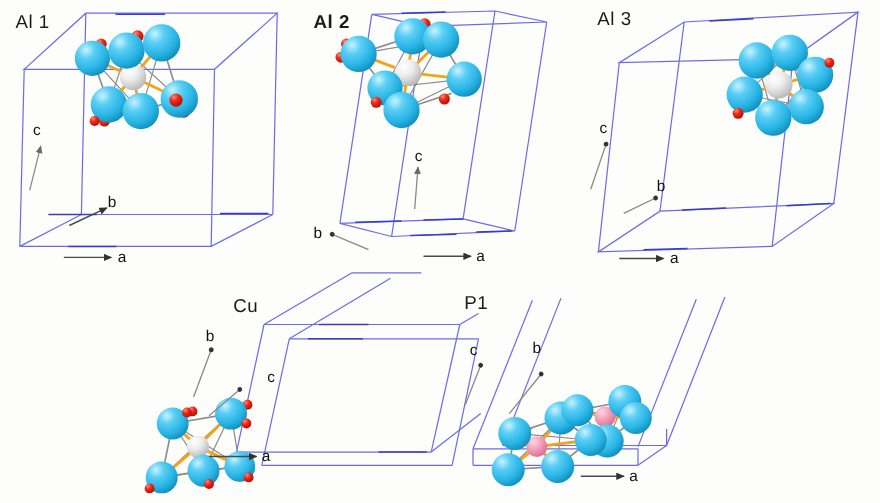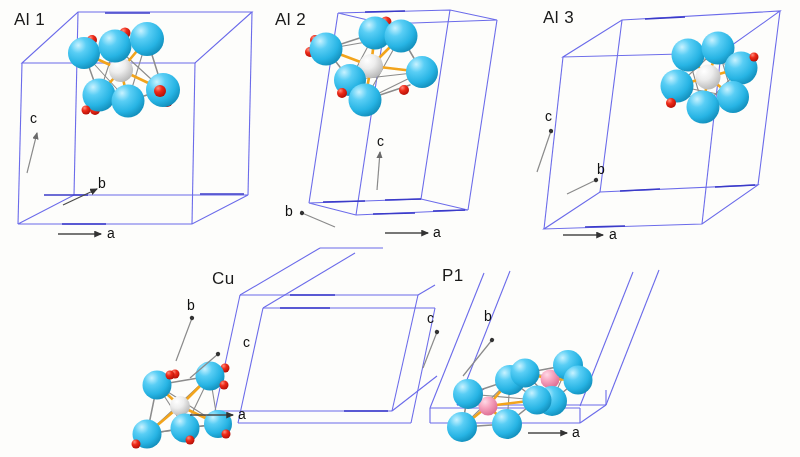--- a/index.html
+++ b/index.html
@@ -146,21 +146,21 @@
         <path class="axis-arrow dk" d="M58,234 L101,234" marker-end="url(#arwd)"></path>
       </g>
     </svg>
 
     <span class="axis-label" style="left:30px;top:110px;">c</span>
     <span class="axis-label" style="left:98px;top:175px;">b</span>
     <span class="axis-label" style="left:107px;top:225px;">a</span>
   </div>
 
   <div class="panel" style="left:265px;top:0;width:270px;height:250px;">
-    <span class="panel-label" style="left:10px;top:10px;">Al 2</span>
+    <span class="panel-label" style="left:20px;top:10px;font-weight:bold;">Al 2</span>
 
     <svg width="270" height="250">
       <g>
         <path class="cell-line" d="M73,13 L185,10 L232,20 L120,24 Z"></path>
         <path class="cell-line" d="M44,203 L156,199 L203,210 L91,215 Z"></path>
         <path class="cell-line" d="M73,13 L44,203"></path>
         <path class="cell-line" d="M185,10 L156,199"></path>
         <path class="cell-line" d="M232,20 L203,210"></path>
         <path class="cell-line" d="M120,24 L91,215"></path>
         <path class="cell-line dark" d="M100,12 L140,11"></path>
@@ -361,21 +361,21 @@
         <path class="axis-arrow dk" d="M60,167 L103,167" marker-end="url(#arwd)"></path>
       </g>
     </svg>
 
     <span class="axis-label" style="left:57px;top:49px;">b</span>
     <span class="axis-label" style="left:113px;top:86px;">c</span>
     <span class="axis-label" style="left:108px;top:158px;">a</span>
   </div>
 
   <div class="panel" style="left:400px;top:248px;width:290px;height:209px;">
-    <span class="panel-label" style="left:42px;top:18px;">P1</span>
+    <span class="panel-label" style="left:22px;top:18px;">P1</span>
 
     <svg width="290" height="209">
       <g>
 
         <path class="cell-line" d="M84,25 L30,160"></path>
         <path class="cell-line" d="M110,23 L57,157"></path>
 
         <path class="cell-line" d="M233,24 L180,158"></path>
         <path class="cell-line" d="M259,22 L206,157"></path>
 

